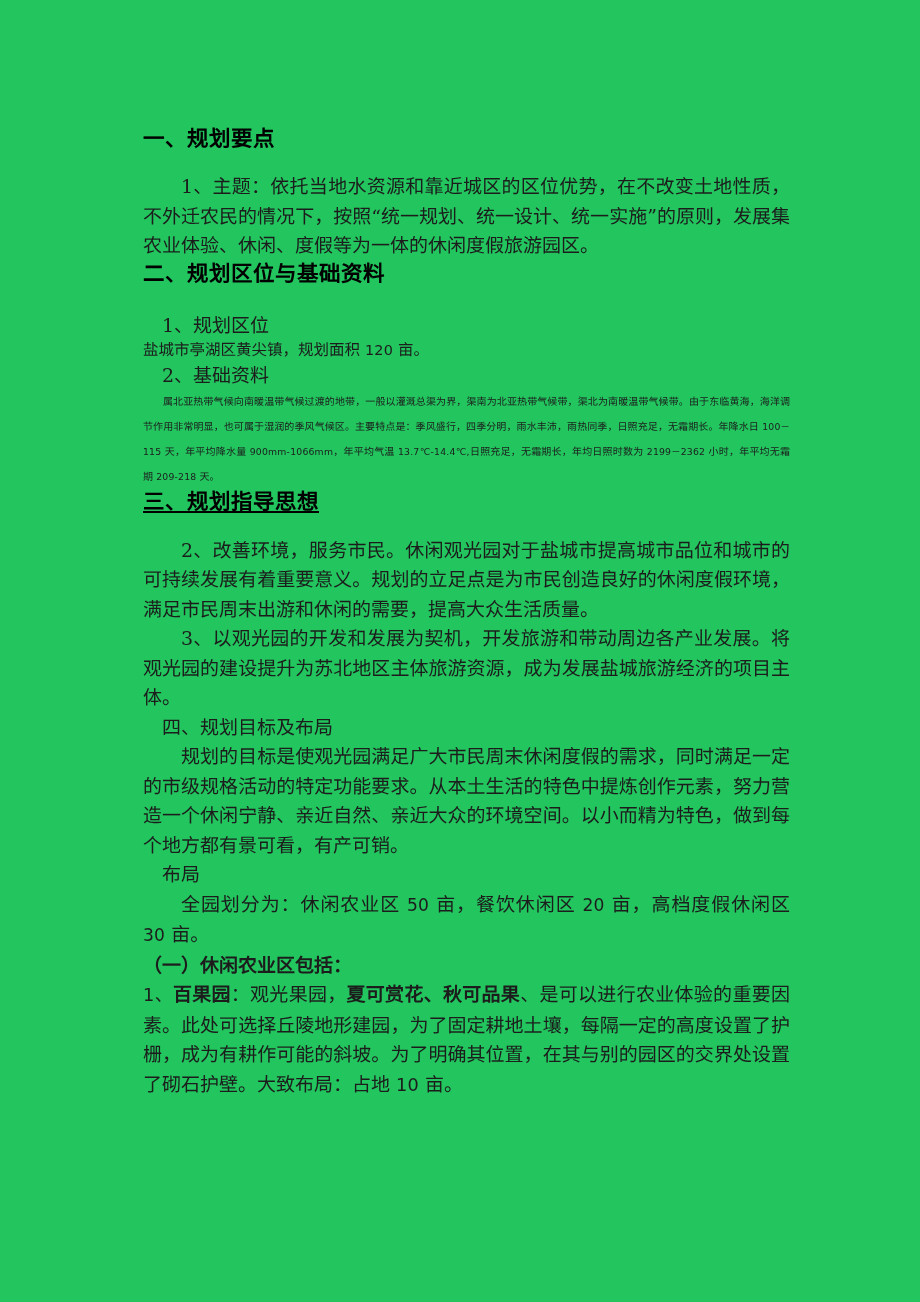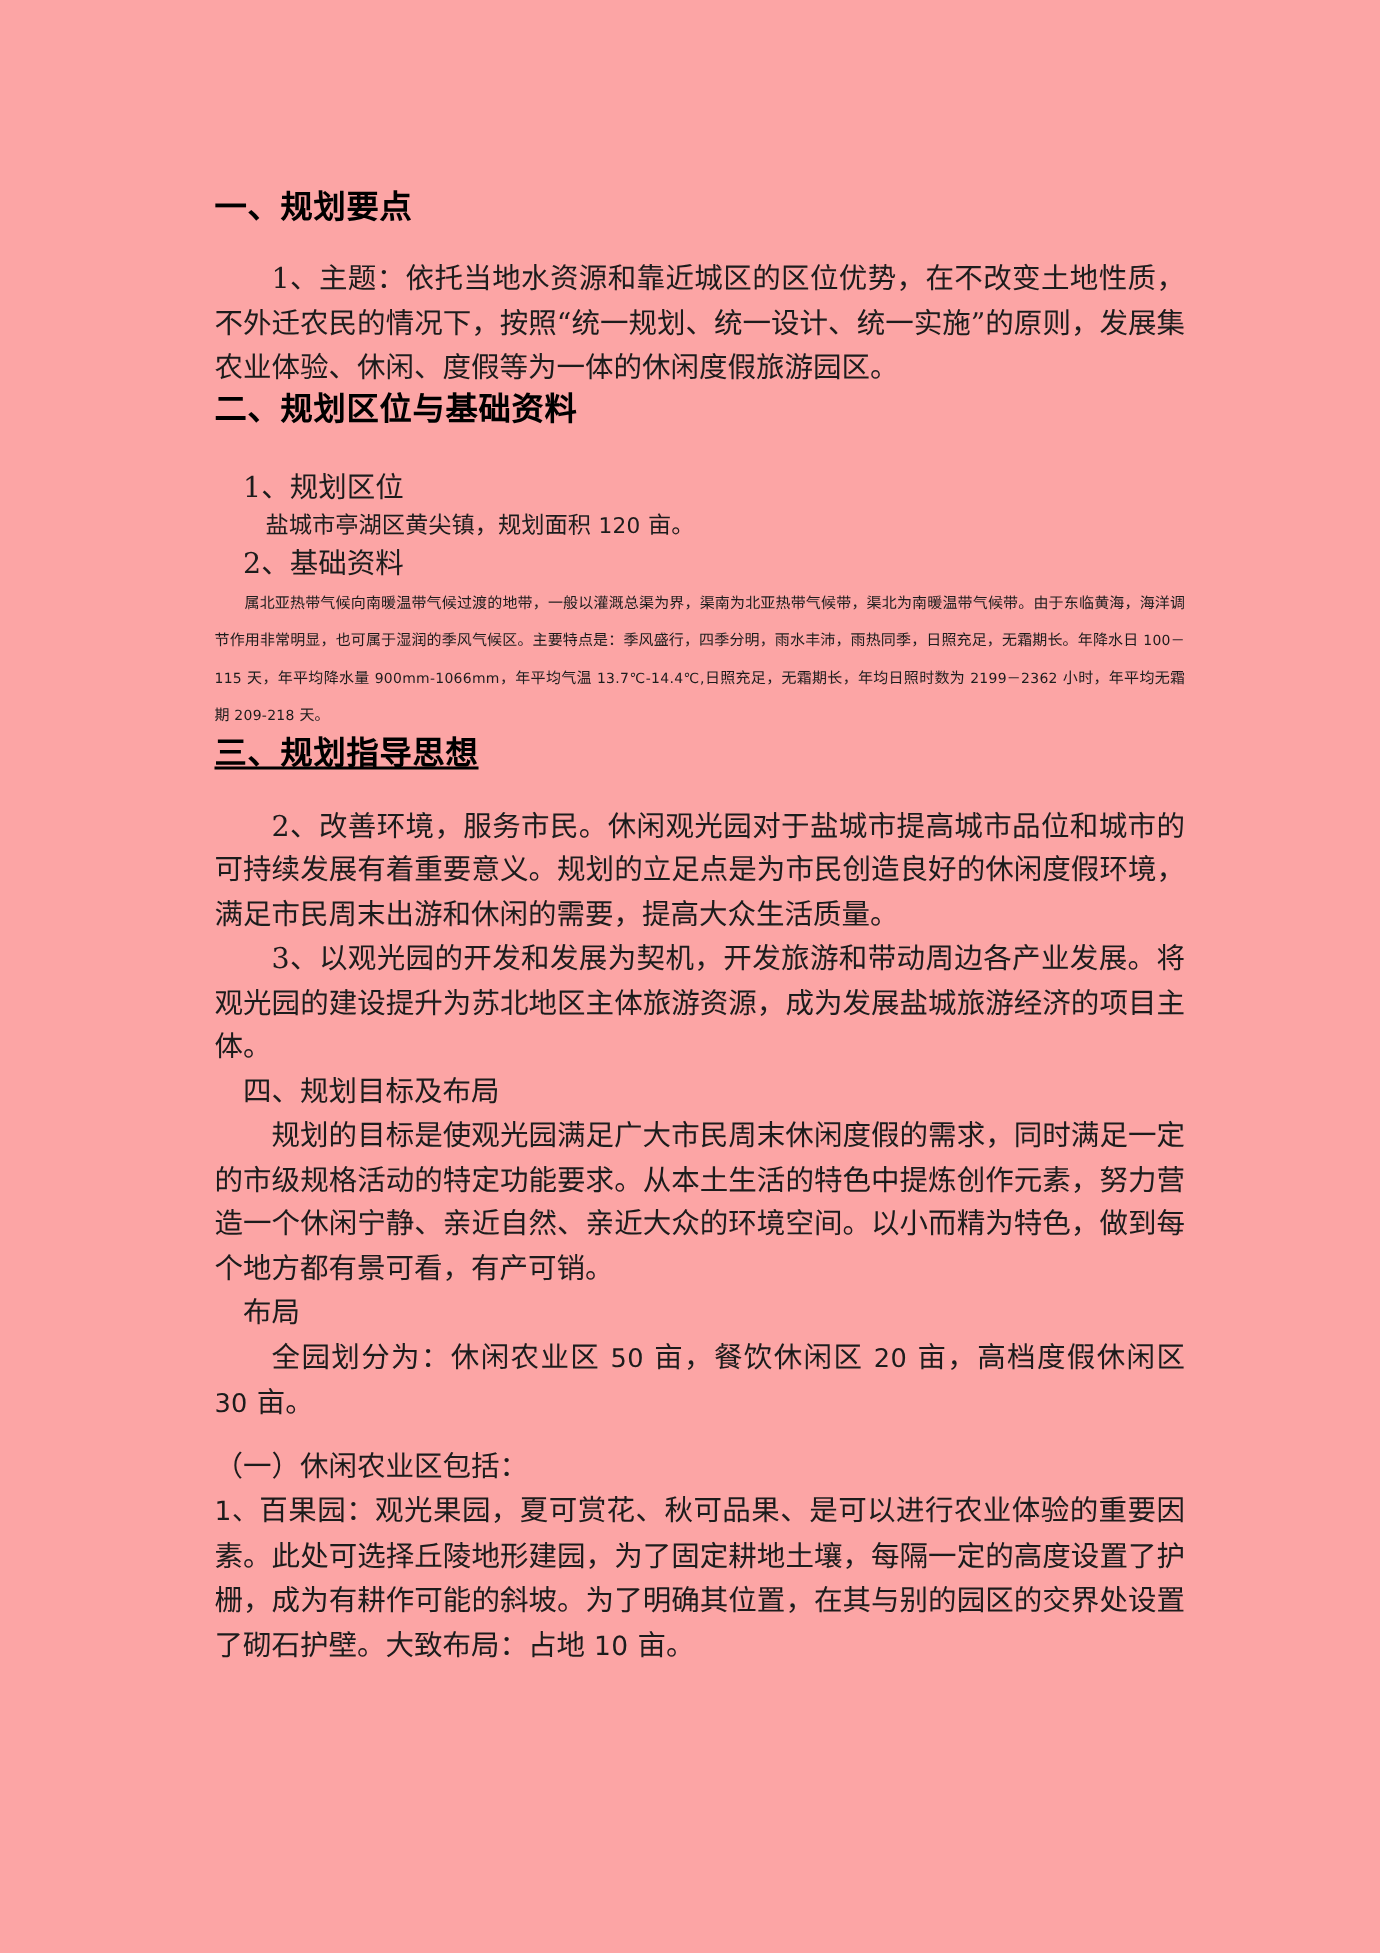--- a/index.html
+++ b/index.html
@@ -15,21 +15,21 @@
     font-family: "DejaVu Serif", "Liberation Serif", serif;
     color: #1a1a1a;
     -webkit-font-smoothing: antialiased;
   }
   .page {
     position: relative;
     width: 920px;
     height: 1302px;
     box-sizing: border-box;
     padding: 126px 130px 0 143px;
-    background: #fca5a5;
+    background: #22c55e;
   }
   .doc-body {
     width: 647px;
   }
 
   
   h2.section-heading {
     font-family: "DejaVu Sans", "Liberation Sans", sans-serif;
     font-weight: bold;
     font-size: 21.5px;
@@ -61,21 +61,20 @@
   }
   .p-sm-tight {
     font-size: 19px;
     line-height: 25.2px;
     text-indent: 1em;
   }
   .p-sm-noind {
     font-size: 15.5px;
     line-height: 25.2px;
     text-indent: 0;
-    margin-left: 34px;
   }
   .p-lg-noind {
     font-size: 19px;
     line-height: 29.5px;
     text-indent: 0;
   }
   .p-lg-ind1 {
     font-size: 19px;
     line-height: 29.5px;
     text-indent: 1em;
@@ -84,22 +83,21 @@
   .spacer-md { height: 26px; }
 
   
   .num {
     font-family: "DejaVu Sans", "Liberation Sans", sans-serif;
     font-size: 0.93em;
     letter-spacing: 0.2px;
   }
   .p-lg .num { font-size: 0.9em; }
   .bold-cn {
-    font-weight: normal;
-    margin-top: 12px;
+    font-weight: bold;
   }
 </style>
 </head>
 <body>
 
 <div class="page">
   <div class="doc-body">
 
     <h2 class="section-heading h-sec1">一、规划要点</h2>
 

